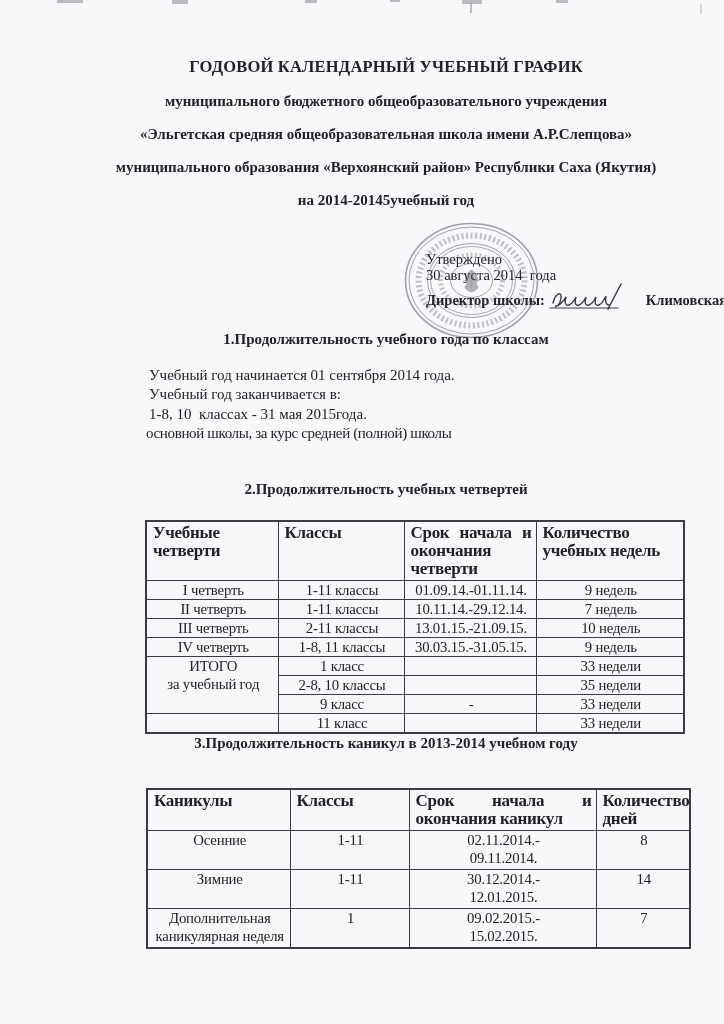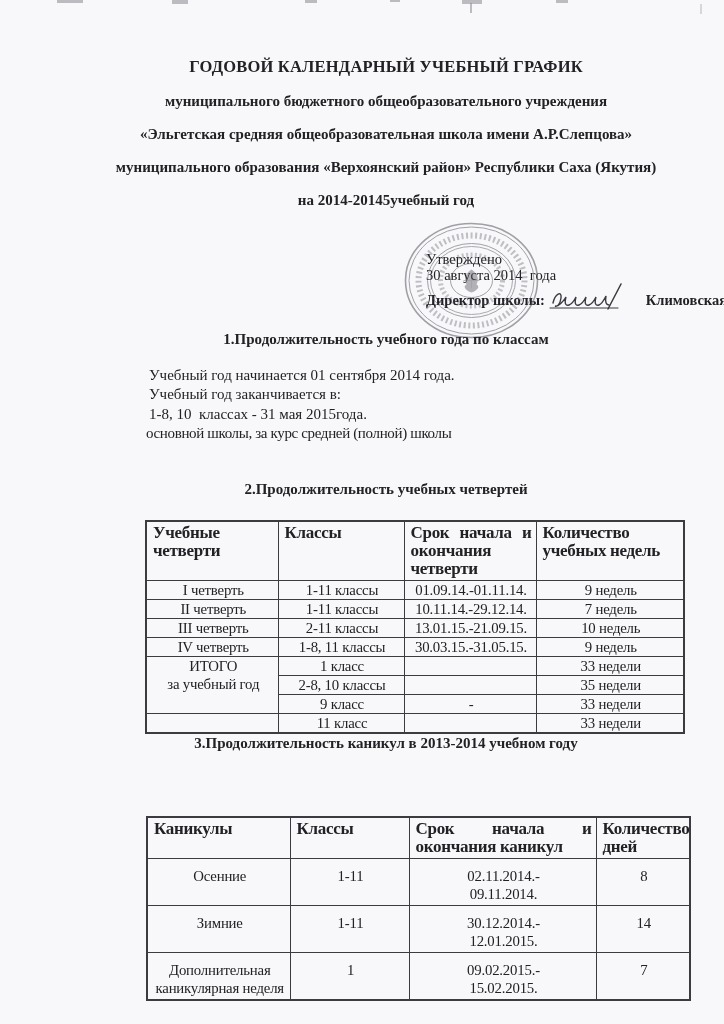--- a/index.html
+++ b/index.html
@@ -34,22 +34,22 @@
   .p-line { font-size:15px; line-height:19.3px; white-space:pre; }
   .p-line:nth-child(4) { letter-spacing:-0.35px; margin-left:-3px; }
 
   
   table.tbl { position:absolute; border-collapse:collapse; table-layout:fixed; border:2px solid #3c3c40; }
   .tbl th, .tbl td { border:1px solid #3c3c40; vertical-align:top; text-align:center; overflow:hidden; }
   .tbl th { font-weight:bold; font-size:17px; line-height:18px; padding:2px 4px 2px 6px;
             text-align:justify; letter-spacing:-0.3px; }
   .tbl td { font-size:14.8px; line-height:18px; padding:0 4px 0 6px; white-space:pre-line; letter-spacing:-0.2px; }
   table.t2 { left:145px; top:520px; width:538px; }
-  table.t3 { left:146px; top:816px; width:543px; }
-  .t3 td { padding-top:8px; padding-bottom:2px; }
+  table.t3 { left:146px; top:788px; width:543px; }
+  .t3 td { padding-top:0; padding-bottom:2px; }
   .tbl td.b { font-weight:normal;margin-top:48px; }
   .tbl td.c { text-align:center; }
 </style>
 </head>
 <body>
 
 <div class="page">
 
   <div class="artifact" style="left:57px;top:0;width:26px;height:3px"></div>
   <div class="artifact" style="left:172px;top:0;width:16px;height:4px"></div>

